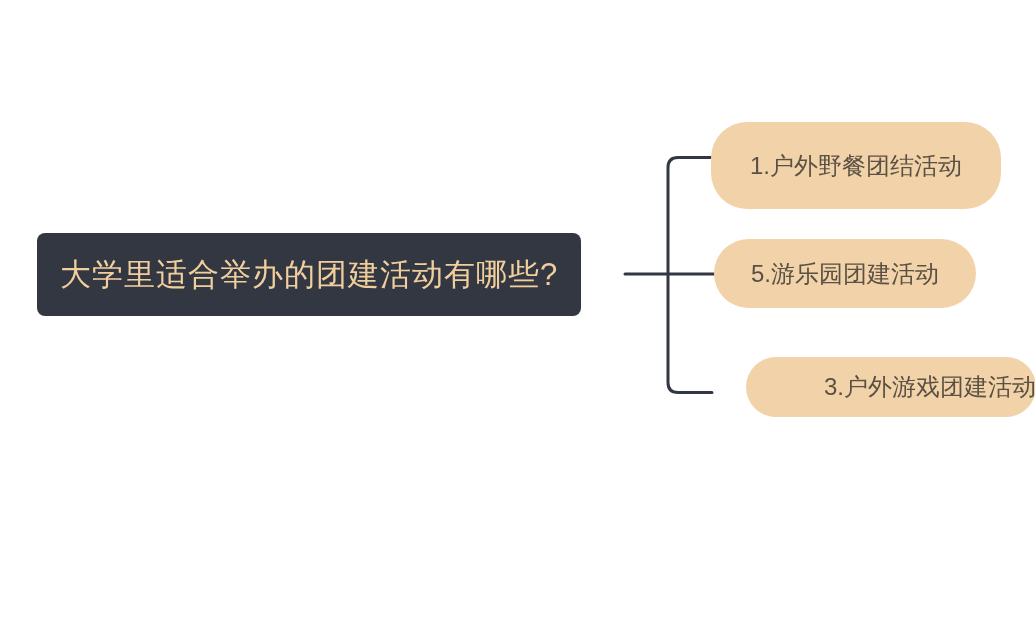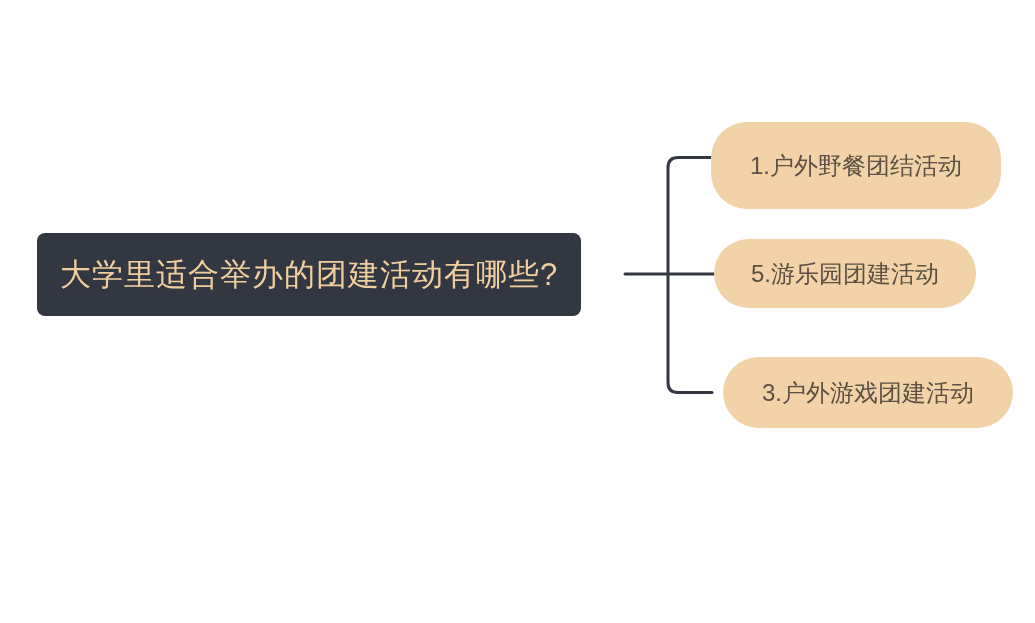--- a/index.html
+++ b/index.html
@@ -56,21 +56,21 @@
   }
   .child-node {
     background: var(--child-bg);
     color: var(--child-text);
     border-radius: 36px;
     font-size: 24px;
     font-weight: 400;
   }
   .child-1 { left: 711px; top: 122px; width: 290px; height: 87px; }
   .child-2 { left: 714px; top: 239px; width: 262px; height: 69px; }
-  .child-3 { left: 723px; top: 357px; width: 290px; height: 71px; }
+  .child-3 { left: 746px; top: 357px; width: 290px; height: 60px; justify-content: flex-end; }
 </style>
 </head>
 <body>
 
 <div class="canvas">
 
   <svg class="connectors" viewBox="0 0 1035 623" aria-hidden="true">
 
     <path d="M 625 274 L 714 274"></path>
 

